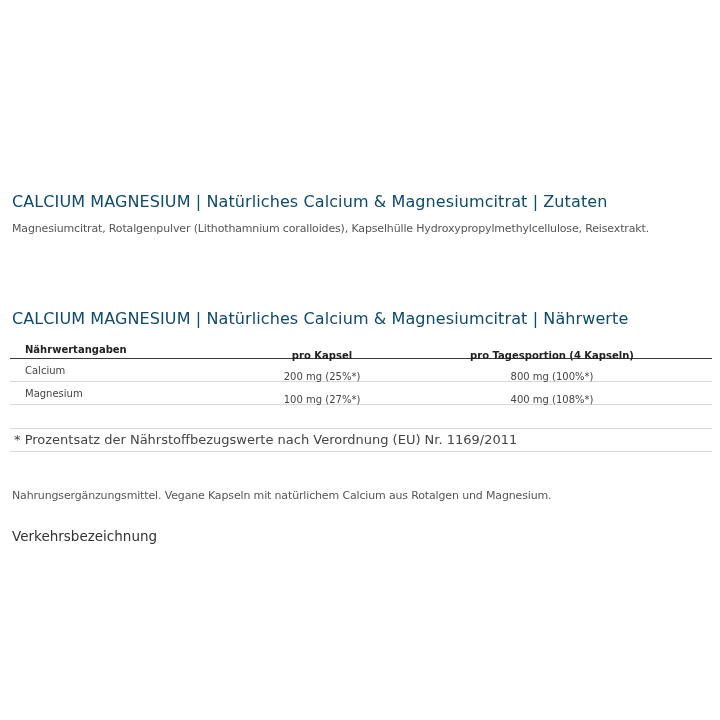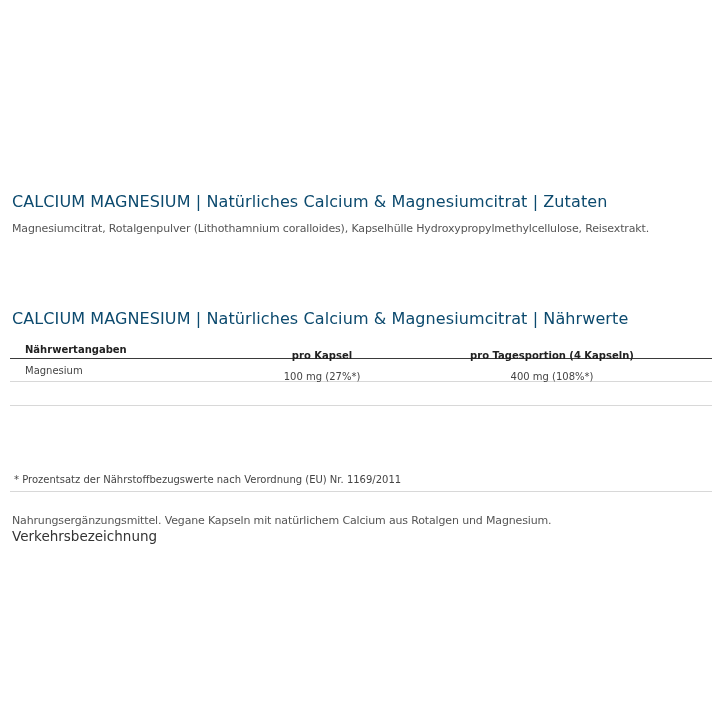--- a/index.html
+++ b/index.html
@@ -30,21 +30,21 @@
     height: 18px; border-bottom: 1.5px solid #3a3a3a;
     font-weight: bold; color: #222;
   }
   .tr span { position: absolute; top: 50%; transform: translateY(-50%); white-space: nowrap; padding-left: 12px; }
   .c1 { left: 3px; }
   .c2 { left: 300px; width: 0; }
   .c2 > i, .c3 > i { font-style: normal; position: absolute; transform: translate(-50%, -50%); top: 6px; }
   .c3 { left: 530px; width: 0; }
   .footnote-row {
     position: absolute; left: 10px; width: 702px; height: 24px;
-    border-bottom: 1px solid #d8d8d8; font-size: 10px; color: #444; margin-top: 40px;
+    border-bottom: 1px solid #d8d8d8; font-size: 13px; color: #444;
   }
   .footnote-row span { position: absolute; left: 4px; top: 50%; transform: translateY(-50%); white-space: nowrap; }
   .sub-heading {
     position: absolute; left: 12px; font-size: 13.5px; color: #333; white-space: nowrap;
   }
 </style>
 </head>
 <body>
 
 <div>
@@ -59,34 +59,43 @@
     <div class="tr head">
       <span class="c1">Nährwertangaben</span>
       <span class="c2">
           <i>pro Kapsel</i>
         </span>
       <span class="c3">
           <i>pro Tagesportion (4 Kapseln)</i>
         </span>
     </div>
     <div class="tr">
+      <span class="c1">Calcium</span>
+      <span class="c2">
+          <i>200 mg (25%*)</i>
+        </span>
+      <span class="c3">
+          <i>800 mg (100%*)</i>
+        </span>
+    </div>
+    <div class="tr">
       <span class="c1">Magnesium</span>
       <span class="c2">
           <i>100 mg (27%*)</i>
         </span>
       <span class="c3">
           <i>400 mg (108%*)</i>
         </span>
     </div>
     <div class="tr" style="height:23px;">
       <span class="c1"></span>
     </div>
   </div>
 
   <div class="footnote-row" style="top:427px;">
     <span>* Prozentsatz der Nährstoffbezugswerte nach Verordnung (EU) Nr. 1169/2011</span>
   </div>
 </div>
 
 <div>
   <div class="sub-heading" style="top:485px;margin-top:43px;">Verkehrsbezeichnung</div>
-  <div class="body-text" style="top:514px;">Nahrungsergänzungsmittel. Vegane Kapseln mit natürlichem Calcium aus Rotalgen und Magnesium.</div>
+  <div class="body-text" style="top:489px;">Nahrungsergänzungsmittel. Vegane Kapseln mit natürlichem Calcium aus Rotalgen und Magnesium.</div>
 </div>
 
 </body></html>

